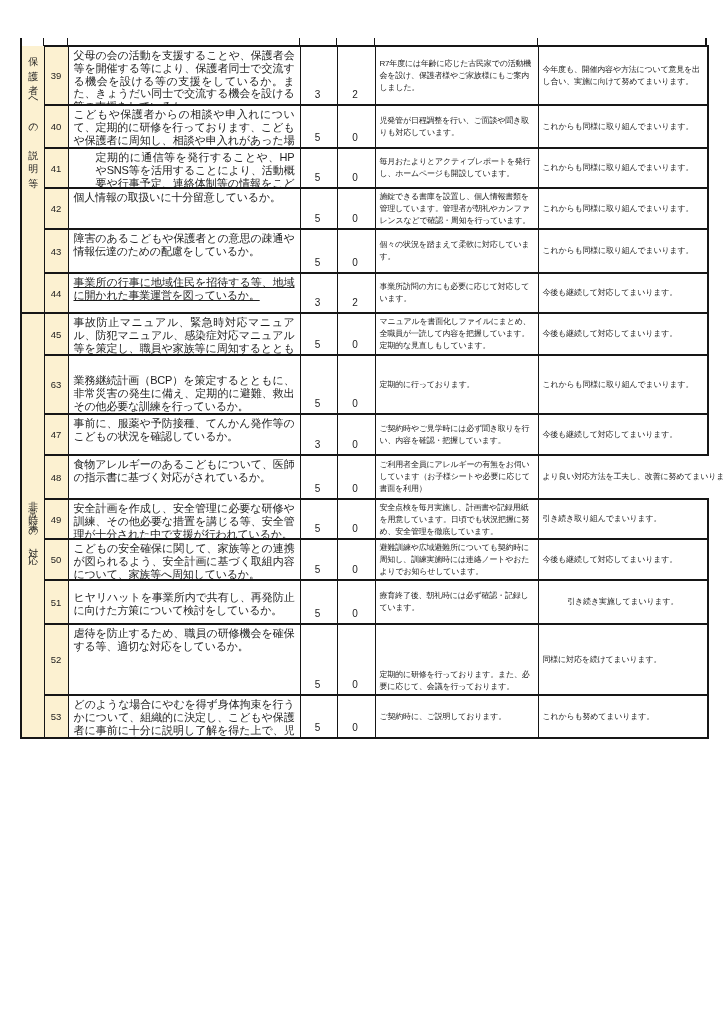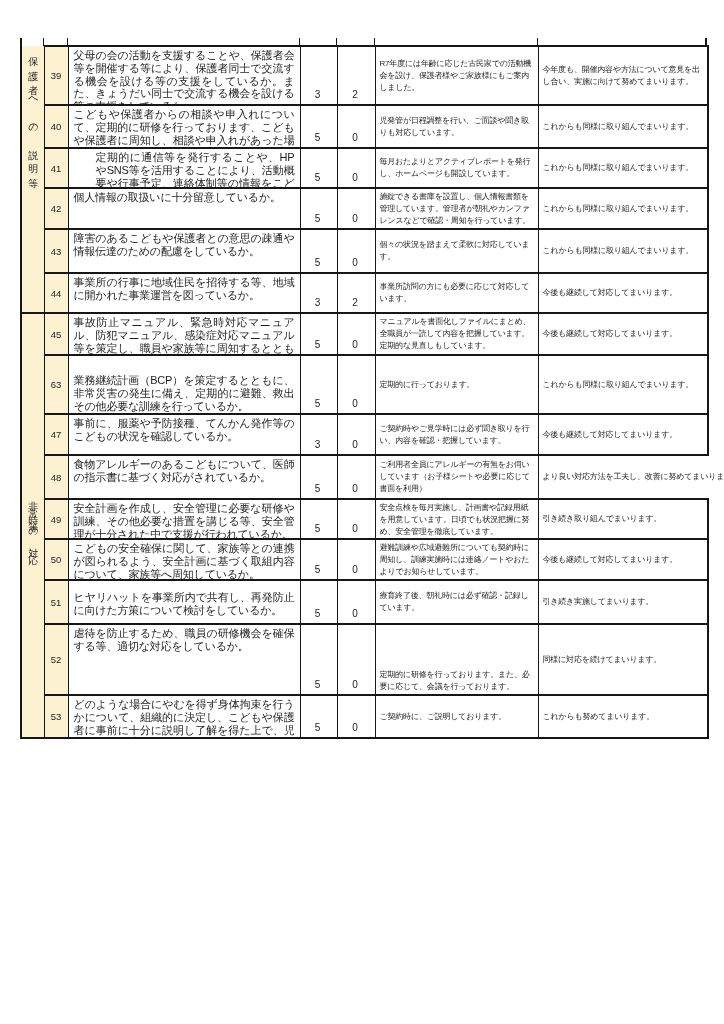--- a/index.html
+++ b/index.html
@@ -158,21 +158,21 @@
           <td class="c">
             <div class="cell-in" style="max-height: 39px;">個々の状況を踏まえて柔軟に対応しています。</div>
           </td>
           <td class="c c2">
             <div class="cell-in" style="max-height: 39px;">これからも同様に取り組んでまいります。</div>
           </td>
         </tr>
         <tr style="height: 40px;">
           <td class="num">44</td>
           <td class="q">
-            <div class="cell-in" style="max-height: 35px;">事業所の行事に地域住民を招待する等、地域に開かれた事業運営を図っているか。</div>
+            <div class="cell-in" style="max-height: 35px; text-decoration: underline;">事業所の行事に地域住民を招待する等、地域に開かれた事業運営を図っているか。</div>
           </td>
           <td class="s">
             <div class="cell-in">3</div>
           </td>
           <td class="s">
             <div class="cell-in">2</div>
           </td>
           <td class="c">
             <div class="cell-in" style="max-height: 35px;">事業所訪問の方にも必要に応じて対応しています。</div>
           </td>
@@ -297,21 +297,21 @@
           <td class="s">
             <div class="cell-in">5</div>
           </td>
           <td class="s">
             <div class="cell-in">0</div>
           </td>
           <td class="c">
             <div class="cell-in" style="max-height: 39px;">療育終了後、朝礼時には必ず確認・記録しています。</div>
           </td>
           <td class="c c2">
-            <div class="cell-in" style="max-height: 39px;">引き続き実施してまいります。</div>
+            <div class="cell-in" style="max-height: 39px; text-align: center;">引き続き実施してまいります。</div>
           </td>
         </tr>
         <tr style="height: 40px;">
           <td class="num">52</td>
           <td class="q">
             <div class="cell-in" style="max-height: 35px;">虐待を防止するため、職員の研修機会を確保する等、適切な対応をしているか。</div>
           </td>
           <td class="s">
             <div class="cell-in">5</div>
           </td>

